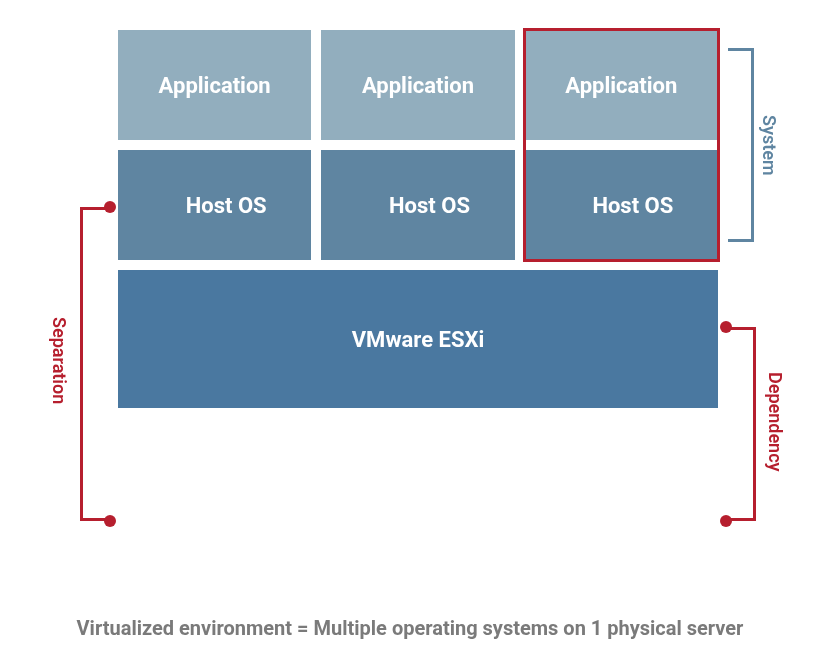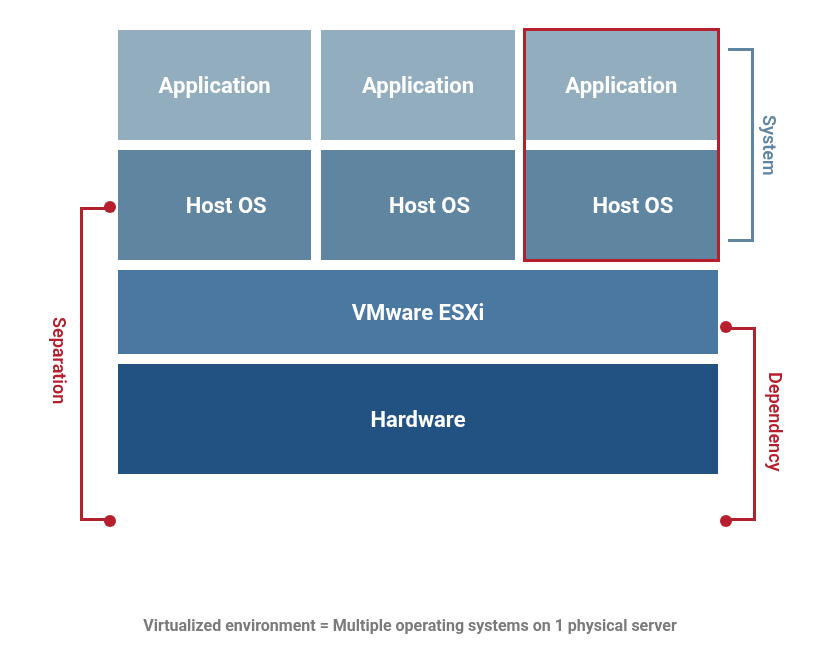--- a/index.html
+++ b/index.html
@@ -26,31 +26,31 @@
     flex: 1;
     display: flex;
     align-items: center;
     justify-content: center;
     color: #fff;
     font-weight: 700;
     font-size: 22px;
   }
   .row-app .cell { background: #92aebe; height: 110px; }
   .row-os  .cell { background: #5f85a1; height: 110px; padding-left: 23px; }
-  .row-hyp .cell { background: #4a78a0; height: 84px; }
+  .row-hyp .cell { background: #4a78a0; height: 138px; }
   .row-hw  .cell { background: #225282; height: 110px; }
 
   .caption {
     position: absolute;
     left: 0;
     right: 16px;
     top: 616px;
     text-align: center;
     font-weight: 700;
-    font-size: 16px;
+    font-size: 20px;
     color: #7a7a7a;
   }
 
   
   .system-box {
     position: absolute;
     border: 3px solid #b61f2e;
     pointer-events: none;
   }
 
@@ -118,23 +118,20 @@
     <div class="cell">Application</div>
   </div>
   <div class="row row-os">
     <div class="cell">Host OS</div>
     <div class="cell">Host OS</div>
     <div class="cell">Host OS</div>
   </div>
   <div class="row row-hyp">
     <div class="cell">VMware ESXi</div>
   </div>
-  <div class="row row-hw">
-    <div class="cell">Hardware</div>
-  </div>
 </div>
 
 <div class="system-box" style="left:523px; top:28px; width:197px; height:234px;"></div>
 
 <div class="bracket-system" style="left:728px; top:48px; width:26px; height:194px;"></div>
 <div class="label-system" style="left:780px; top:115px;">System</div>
 
 <div class="bracket-sep" style="left:80px; top:207px; width:30px; height:314px;"></div>
 <div class="dot" style="left:104px; top:201px;"></div>
 <div class="dot" style="left:104px; top:515px;"></div>

